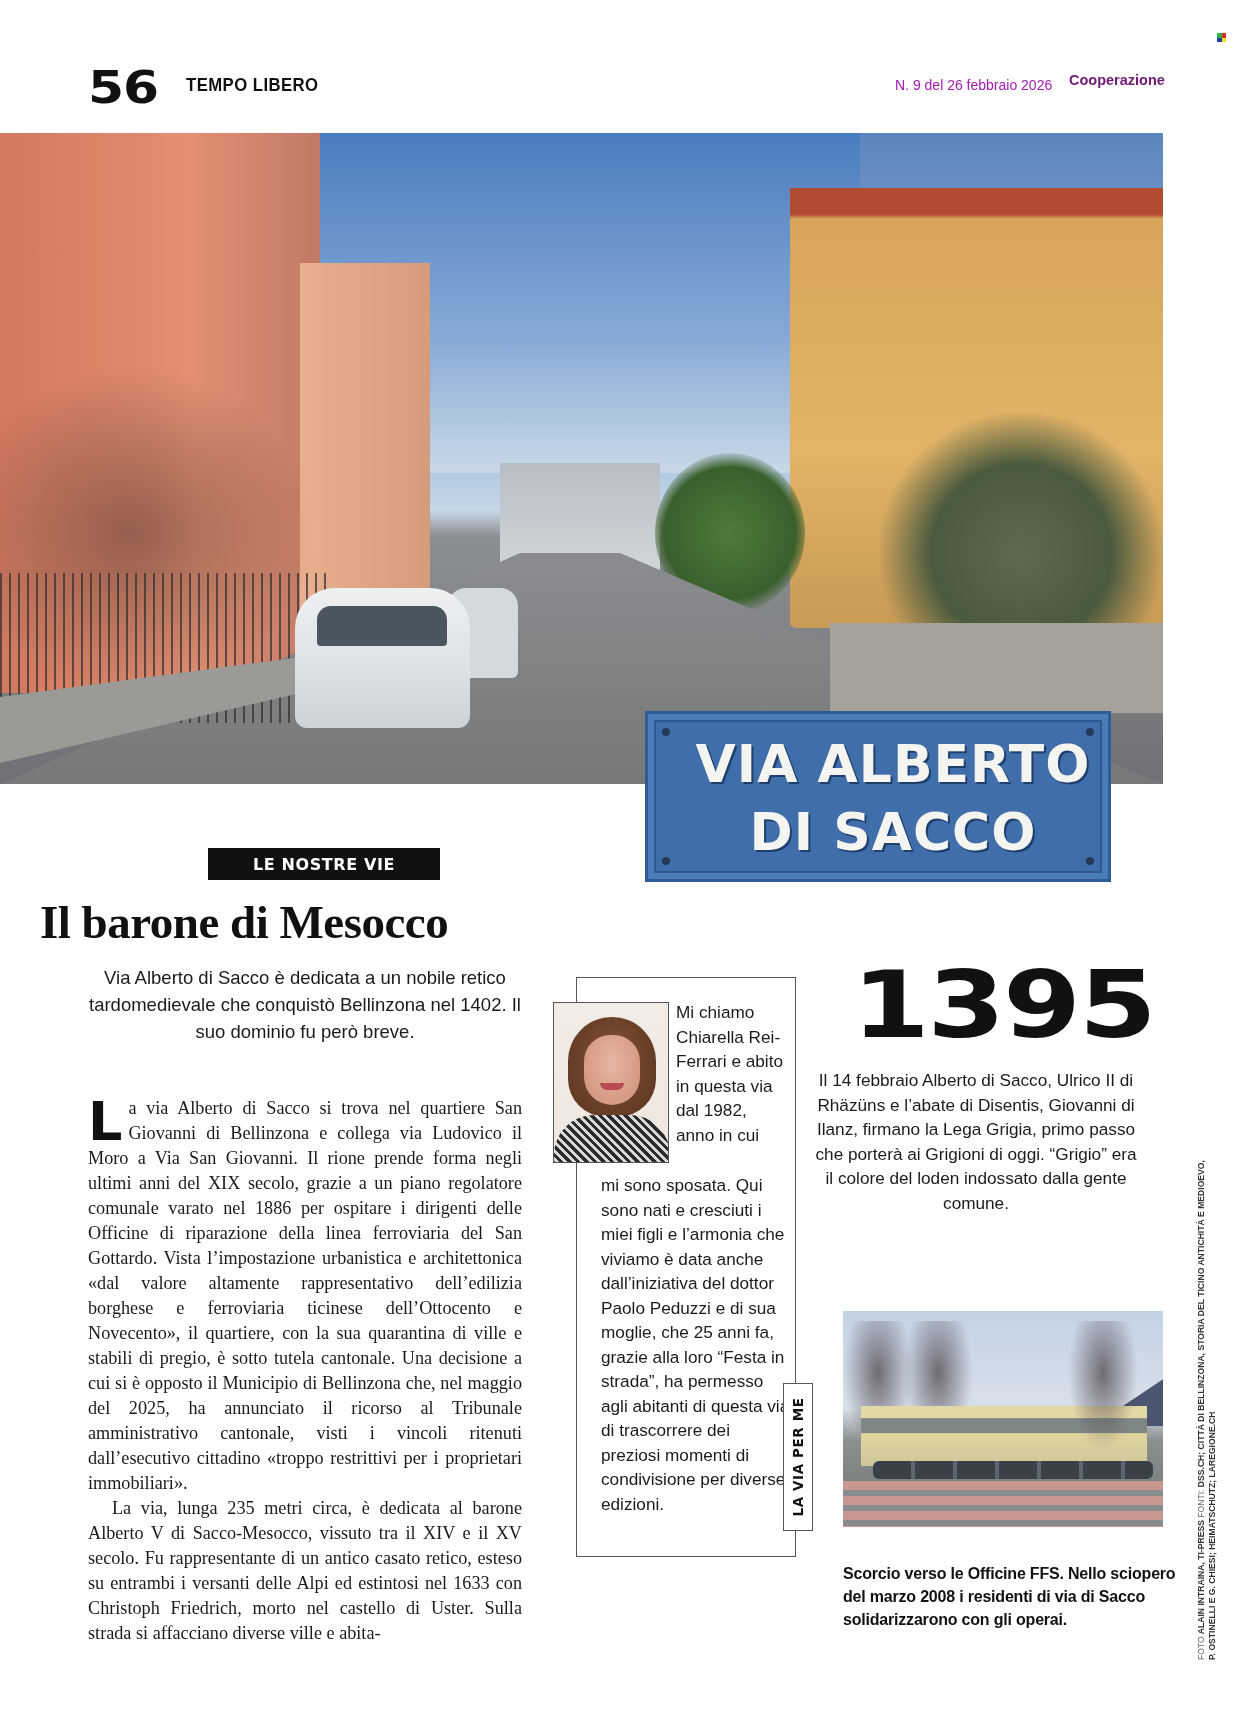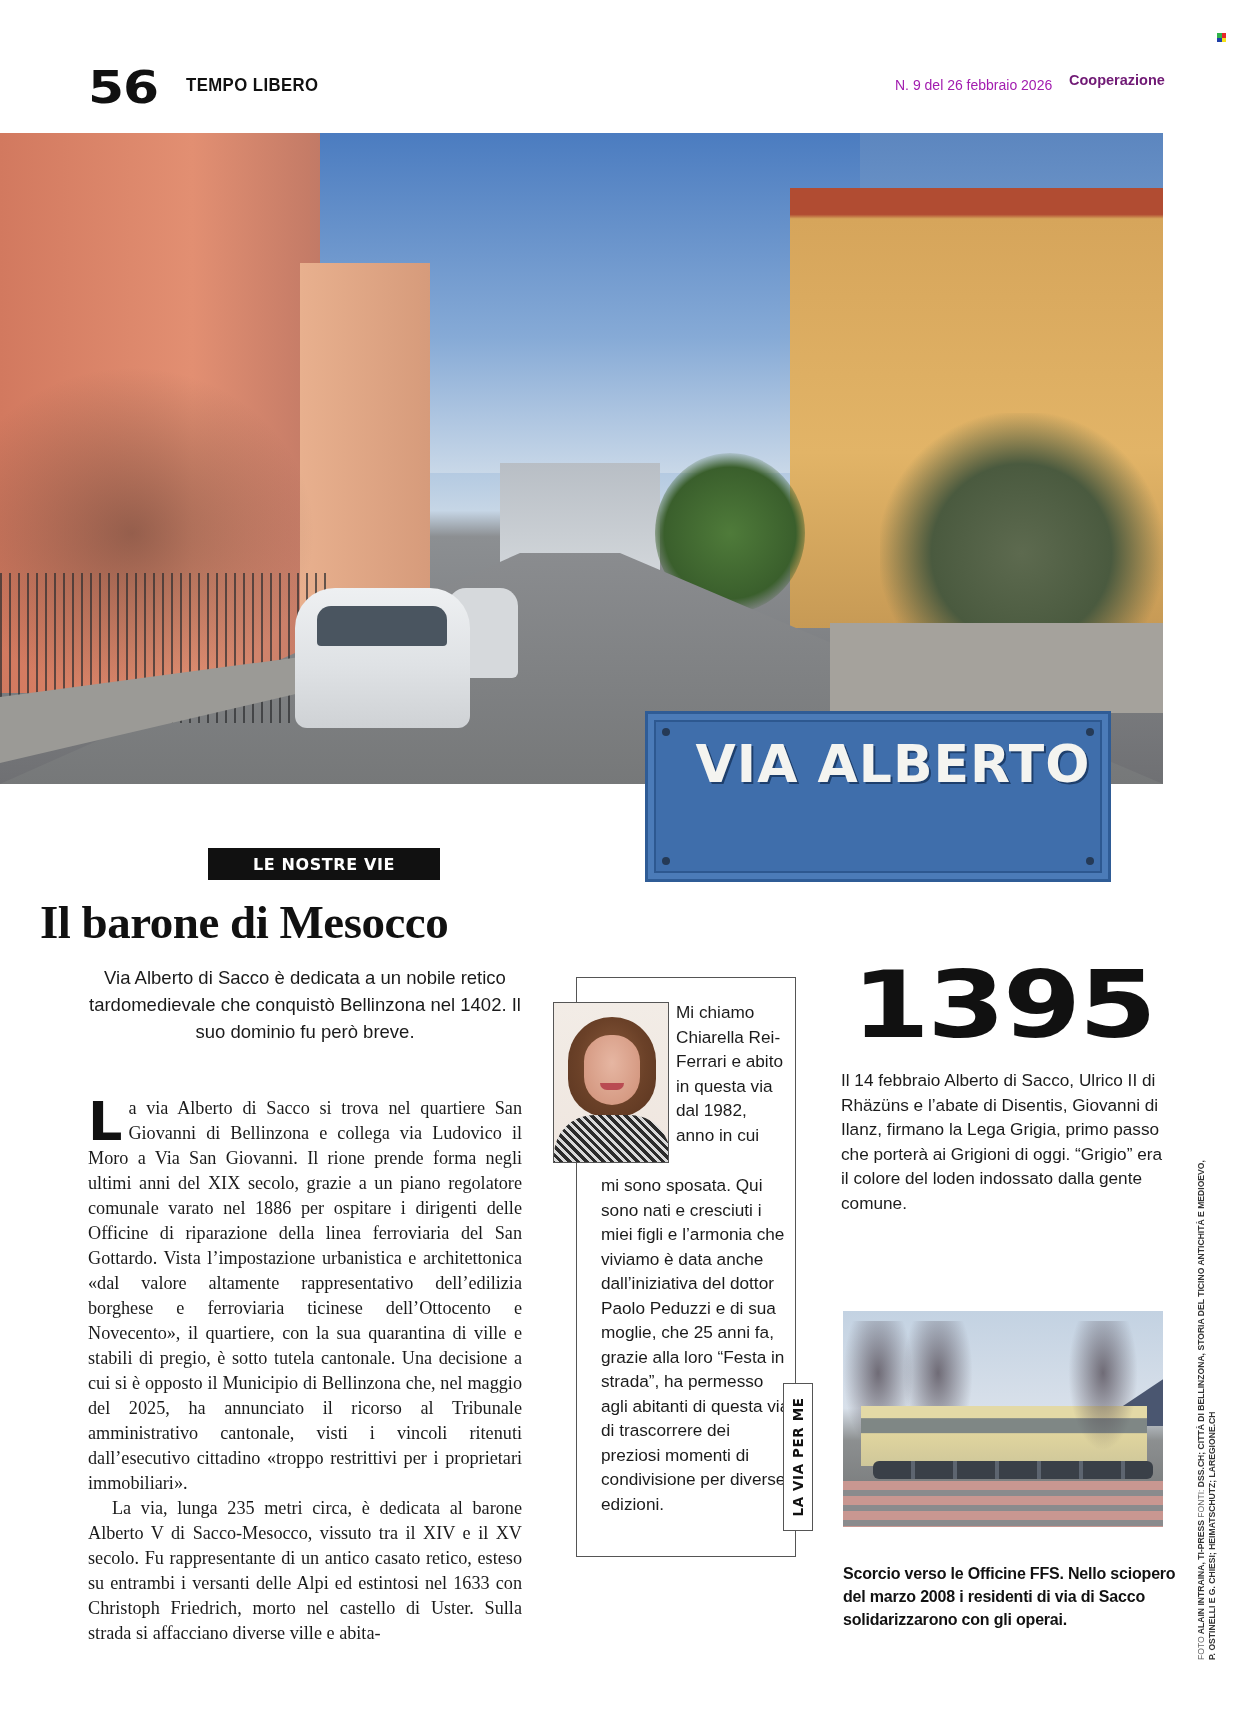--- a/index.html
+++ b/index.html
@@ -55,21 +55,21 @@
   .qphoto .face { position: absolute; left: 30px; top: 32px; width: 56px; height: 70px; border-radius: 28px 28px 30px 30px; background: radial-gradient(ellipse at 50% 40%, #e6b6a2 0%, #d69b84 70%, #c98a73 100%); }
   .qphoto .smile { position: absolute; left: 46px; top: 80px; width: 24px; height: 7px; border-radius: 0 0 12px 12px; background: #b94b52; }
   .qphoto .top { position: absolute; left: 0; top: 112px; width: 116px; height: 50px; border-radius: 40px 40px 0 0; background: repeating-linear-gradient(45deg, #2b2b2b 0 3px, #d9d9d9 3px 6px); }
   .qtext-top { position: absolute; left: 676px; top: 1000px; width: 112px; font-size: 17.2px; line-height: 24.5px; color: #1b1b1b; }
   .qtext-bot { position: absolute; left: 601px; top: 1173px; width: 190px; font-size: 17.2px; line-height: 24.5px; color: #1b1b1b; }
   .qlabel { position: absolute; left: 783px; top: 1383px; width: 30px; height: 148px; background: #fff; border: 1.5px solid #555; }
   .qlabel span { position: absolute; left: 50%; top: 50%; transform: translate(-50%, -50%) rotate(-90deg); white-space: nowrap; font-family: "DejaVu Sans", sans-serif; font-weight: 700; font-size: 13.5px; letter-spacing: 0.6px; color: #111; }
 
   
   .year { position: absolute; left: 848px; top: 960px; width: 310px; text-align: center; font-family: "DejaVu Sans", sans-serif; font-weight: 900; font-size: 92px; line-height: 1; letter-spacing: -2px; color: #111; transform: scaleX(1.22); transform-origin: center; }
-  .yeartext { position: absolute; left: 841px; top: 1068px; width: 330px; font-size: 17.2px; line-height: 24.5px; color: #1b1b1b; }
+  .yeartext { position: absolute; left: 811px; top: 1068px; width: 330px; text-align: center; font-size: 17.2px; line-height: 24.5px; color: #1b1b1b; }
 
   
   .photo2 { position: absolute; left: 843px; top: 1311px; width: 320px; height: 216px; overflow: hidden; background: linear-gradient(180deg, #c3d2e2 0%, #d8e0ea 45%, #8c8f90 60%, #6f7172 100%); }
   .photo2 .mtn { position: absolute; left: 250px; top: 55px; width: 90px; height: 60px; background: #4a5670; clip-path: polygon(0 100%, 100% 0, 100% 100%); }
   .photo2 .bld { position: absolute; left: 18px; top: 95px; width: 286px; height: 60px; background: linear-gradient(180deg, #e3d9a6 0%, #e3d9a6 20%, #7f8785 21%, #7f8785 45%, #e0d59e 46%, #cfc79a 100%); }
   .photo2 .cars { position: absolute; left: 30px; top: 150px; width: 280px; height: 18px; background: repeating-linear-gradient(90deg, #3a4048 0 38px, #5d6570 38px 42px); border-radius: 6px; }
   .photo2 .road2 { position: absolute; left: 0; top: 170px; width: 320px; height: 46px; background: repeating-linear-gradient(180deg, #c99791 0 9px, #8a8b8d 9px 15px); }
   .photo2 .tree { position: absolute; top: 10px; width: 70px; height: 130px; background: radial-gradient(ellipse at 50% 40%, rgba(70,60,70,0.7), rgba(70,60,70,0) 70%); }
   .caption { position: absolute; left: 843px; top: 1562px; width: 340px; font-size: 16px; line-height: 23px; font-weight: 700; color: #111; letter-spacing: -0.2px; }
 
@@ -107,20 +107,21 @@
   <div class="car2"></div>
   <div class="car"></div>
 </div>
 
 <div class="sign">
   <span class="screw" style="left:14px;top:14px"></span>
   <span class="screw" style="right:14px;top:14px"></span>
   <span class="screw" style="left:14px;bottom:14px"></span>
   <span class="screw" style="right:14px;bottom:14px"></span>
   <div class="line l1">VIA ALBERTO</div>
+  <div class="line l2">DI SACCO</div>
 </div>
 
 <div class="tag">LE NOSTRE VIE</div>
 <h1 class="headline">Il barone di Mesocco</h1>
 <div class="deck">Via Alberto di Sacco è dedicata a un nobile retico tardomedievale che conquistò Bellinzona nel 1402. Il suo dominio fu però breve.</div>
 
 <div class="body">
   <p><span class="dropcap">L</span><span>a via Alberto di Sacco si trova nel quartiere San Giovanni di Bellinzona e collega via Ludovico il Moro a Via San Giovanni. Il rione prende forma negli ultimi anni del XIX secolo, grazie a un piano regolatore comunale varato nel 1886 per ospitare i dirigenti delle Officine di riparazione della linea ferroviaria del San Gottardo. Vista l’impostazione urbanistica e architet­tonica «dal valore altamente rappresentativo dell’e­dilizia borghese e ferroviaria ticinese dell’Ottocento e Novecento», il quartiere, con la sua quarantina di ville e stabili di pregio, è sotto tutela cantonale. Una decisione a cui si è opposto il Municipio di Bellinzona che, nel maggio del 2025, ha annunciato il ricorso al Tribunale amministrativo cantonale, visti i vincoli ritenuti dall’esecutivo cittadino «troppo restrittivi per i proprietari immobiliari».</span></p>
   <p>La via, lunga 235 metri circa, è dedicata al barone Alberto V di Sacco-Mesocco, vissuto tra il XIV e il XV secolo. Fu rappresentante di un antico casato retico, esteso su entrambi i versanti delle Alpi ed estintosi nel 1633 con Christoph Friedrich, morto nel castello di Uster. Sulla strada si affacciano diverse ville e abita-</p>
 </div>

